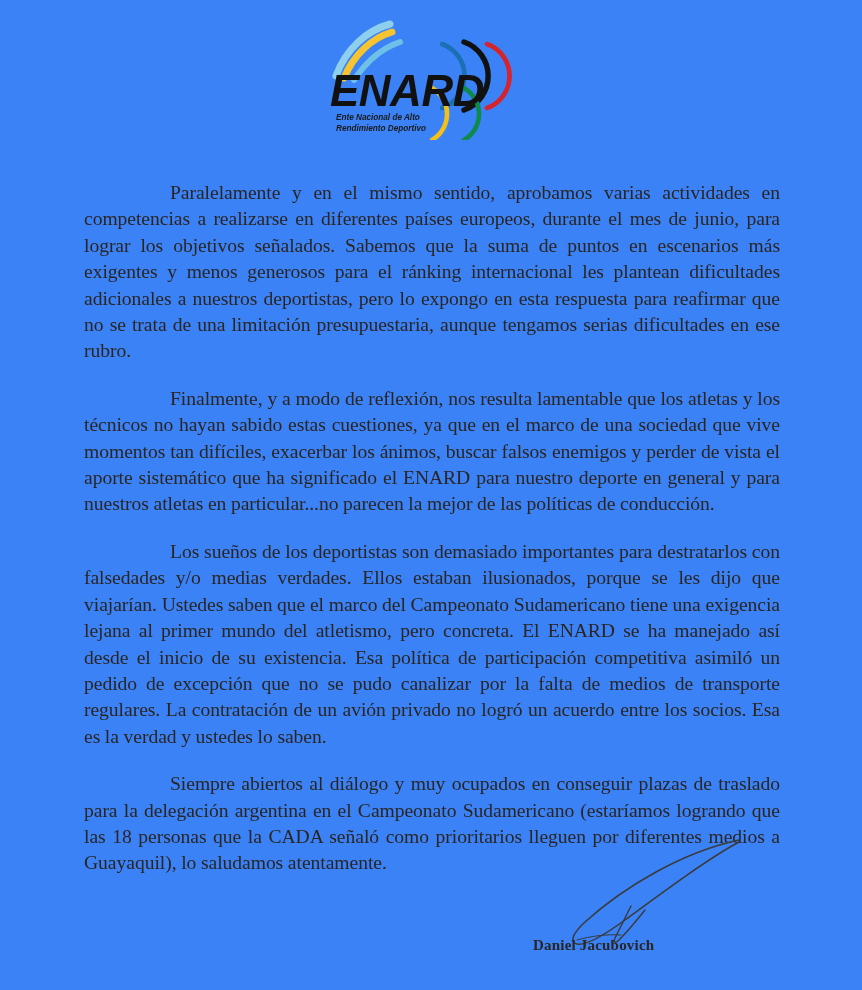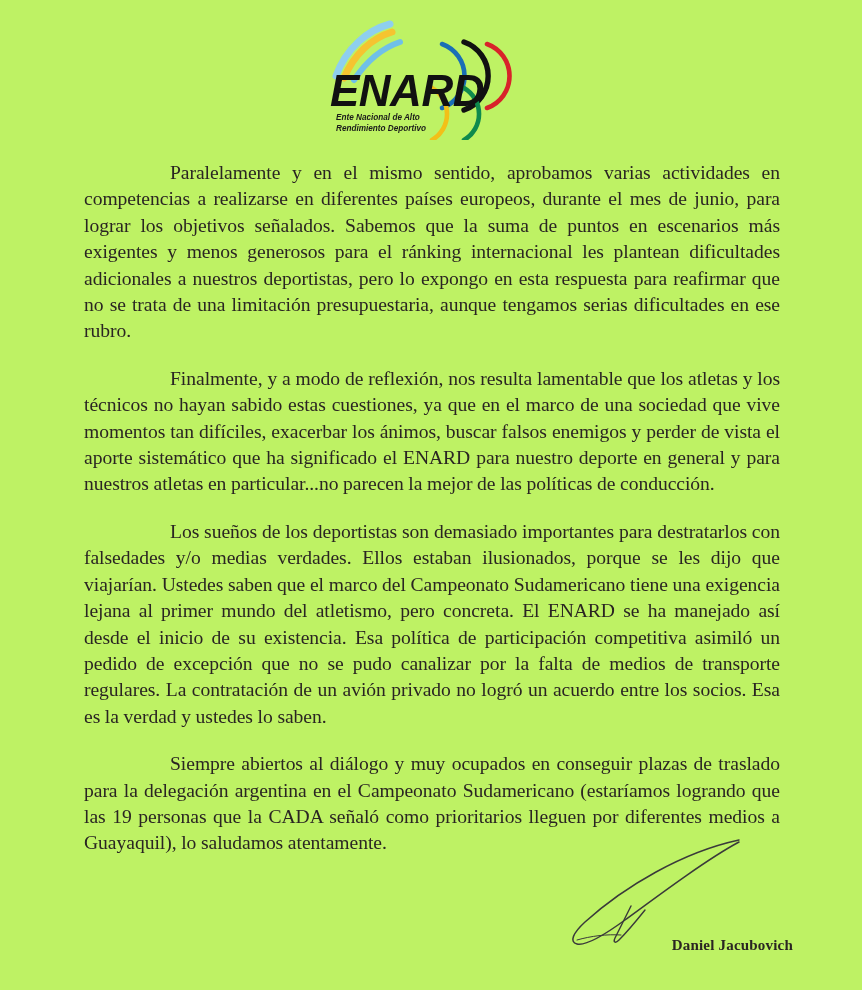--- a/index.html
+++ b/index.html
@@ -13,21 +13,21 @@
     font-family: "Liberation Serif", "DejaVu Serif", serif;
     color: #231f20;
     position: relative;
     overflow: hidden;
   }
 
   .page {
     position: relative;
     width: 862px;
     height: 990px;
-    background: #bef264;
+    background: #3b82f6;
   }
 
   
   .letterhead {
     position: absolute;
     left: 0;
     top: 18px;
     width: 862px;
     display: flex;
     justify-content: center;
@@ -38,21 +38,21 @@
     height: 122px;
   }
   .logo-svg {
     display: block;
   }
 
   
   .letter-body {
     position: absolute;
     left: 84px;
-    top: 160px;
+    top: 180px;
     width: 696px;
   }
   .para {
     margin: 0 0 21px 0;
     font-size: 19.6px;
     line-height: 26.4px;
     text-align: justify;
     text-indent: 86px;
     letter-spacing: -0.05px;
     word-spacing: -0.2px;
@@ -73,21 +73,21 @@
   .signature-mark {
     position: absolute;
     left: 0;
     top: 0;
   }
   .signature-name-group {
     position: absolute;
     left: 0;
     top: 100px;
     width: 260px;
-    text-align: right;
+    text-align: left;
   }
   .sig-name, .sig-title {
     font-family: "Liberation Serif", "DejaVu Serif", serif;
     font-size: 15px;
     font-weight: bold;
     line-height: 18px;
     color: #2a2522;
     letter-spacing: 0.2px;
     display: block;
   }
@@ -122,21 +122,21 @@
         <text x="12" y="102" font-family="&quot;Liberation Sans&quot;, sans-serif" font-size="8.2" font-weight="bold" font-style="italic" fill="#1a1a1a">Ente Nacional de Alto</text>
         <text x="12" y="113" font-family="&quot;Liberation Sans&quot;, sans-serif" font-size="8.2" font-weight="bold" font-style="italic" fill="#1a1a1a">Rendimiento Deportivo</text>
       </svg>
     </div>
   </div>
 
   <div class="letter-body">
     <p class="para">Paralelamente y en el mismo sentido, aprobamos varias actividades en competencias a realizarse en diferentes países europeos, durante el mes de junio, para lograr los objetivos señalados. Sabemos que la suma de puntos en escenarios más exigentes y menos generosos para el ránking internacional les plantean dificultades adicionales a nuestros deportistas, pero lo expongo en esta respuesta para reafirmar que no se trata de una limitación presupuestaria, aunque tengamos serias dificultades en ese rubro.</p>
     <p class="para">Finalmente, y a modo de reflexión, nos resulta lamentable que los atletas y los técnicos no hayan sabido estas cuestiones, ya que en el marco de una sociedad que vive momentos tan difíciles, exacerbar los ánimos, buscar falsos enemigos y perder de vista el aporte sistemático que ha significado el ENARD para nuestro deporte en general y para nuestros atletas en particular...no parecen la mejor de las políticas de conducción.</p>
     <p class="para">Los sueños de los deportistas son demasiado importantes para destratarlos con falsedades y/o medias verdades. Ellos estaban ilusionados, porque se les dijo que viajarían. Ustedes saben que el marco del Campeonato Sudamericano tiene una exigencia lejana al primer mundo del atletismo, pero concreta. El ENARD se ha manejado así desde el inicio de su existencia. Esa política de participación competitiva asimiló un pedido de excepción que no se pudo canalizar por la falta de medios de transporte regulares. La contratación de un avión privado no logró un acuerdo entre los socios. Esa es la verdad y ustedes lo saben.</p>
-    <p class="para">Siempre abiertos al diálogo y muy ocupados en conseguir plazas de traslado para la delegación argentina en el Campeonato Sudamericano (estaríamos logrando que las 19 personas que la CADA señaló como prioritarios lleguen por diferentes medios a Guayaquil), lo saludamos atentamente.</p>
+    <p class="para">Siempre abiertos al diálogo y muy ocupados en conseguir plazas de traslado para la delegación argentina en el Campeonato Sudamericano (estaríamos logrando que las 18 personas que la CADA señaló como prioritarios lleguen por diferentes medios a Guayaquil), lo saludamos atentamente.</p>
   </div>
 
   <div class="signature-block">
     <svg class="signature-mark" width="260" height="120" viewBox="0 0 260 120">
       <g fill="none" stroke="#3a3a3a" stroke-linecap="round" stroke-linejoin="round">
         <path d="M206 4 C 150 16, 92 50, 52 86 C 40 97, 36 106, 44 108
                  C 52 110, 70 100, 92 84 C 130 56, 176 22, 206 6" stroke-width="1.5"></path>
         <path d="M98 70 C 92 82, 86 94, 82 102 C 80 106, 82 108, 86 104
                  C 94 96, 104 84, 112 74" stroke-width="1.4"></path>
         <path d="M44 104 C 58 100, 74 98, 88 99" stroke-width="1"></path>

